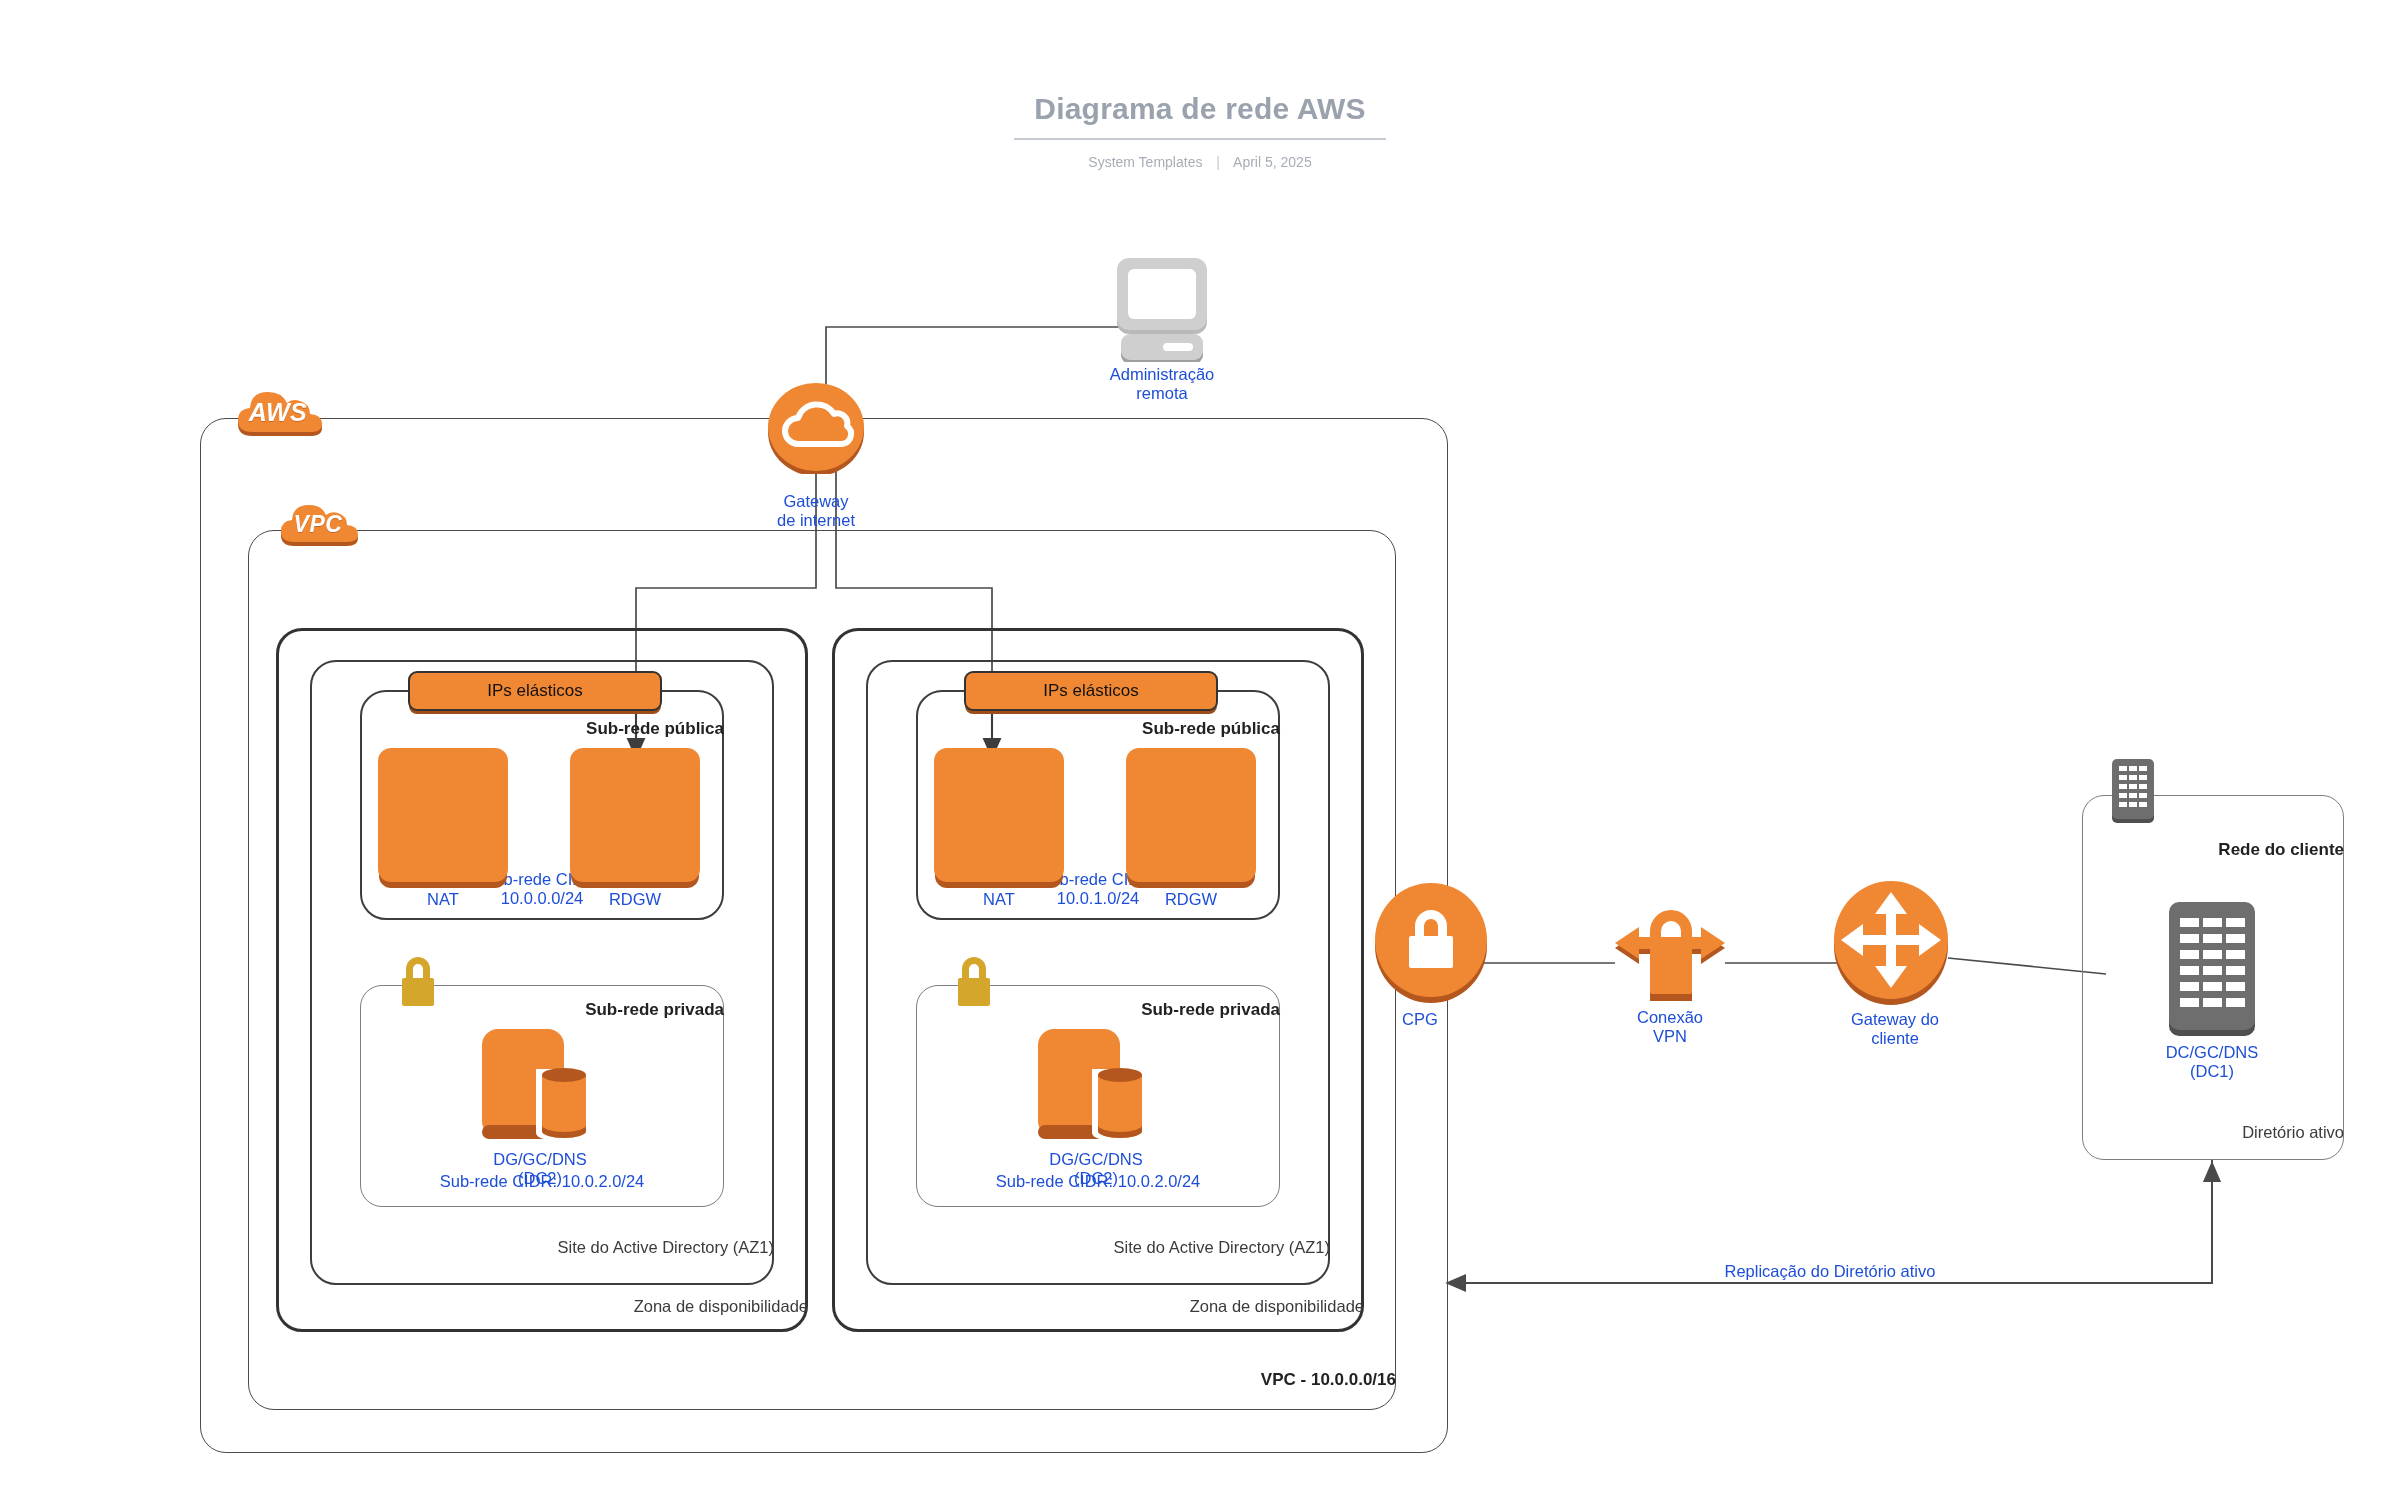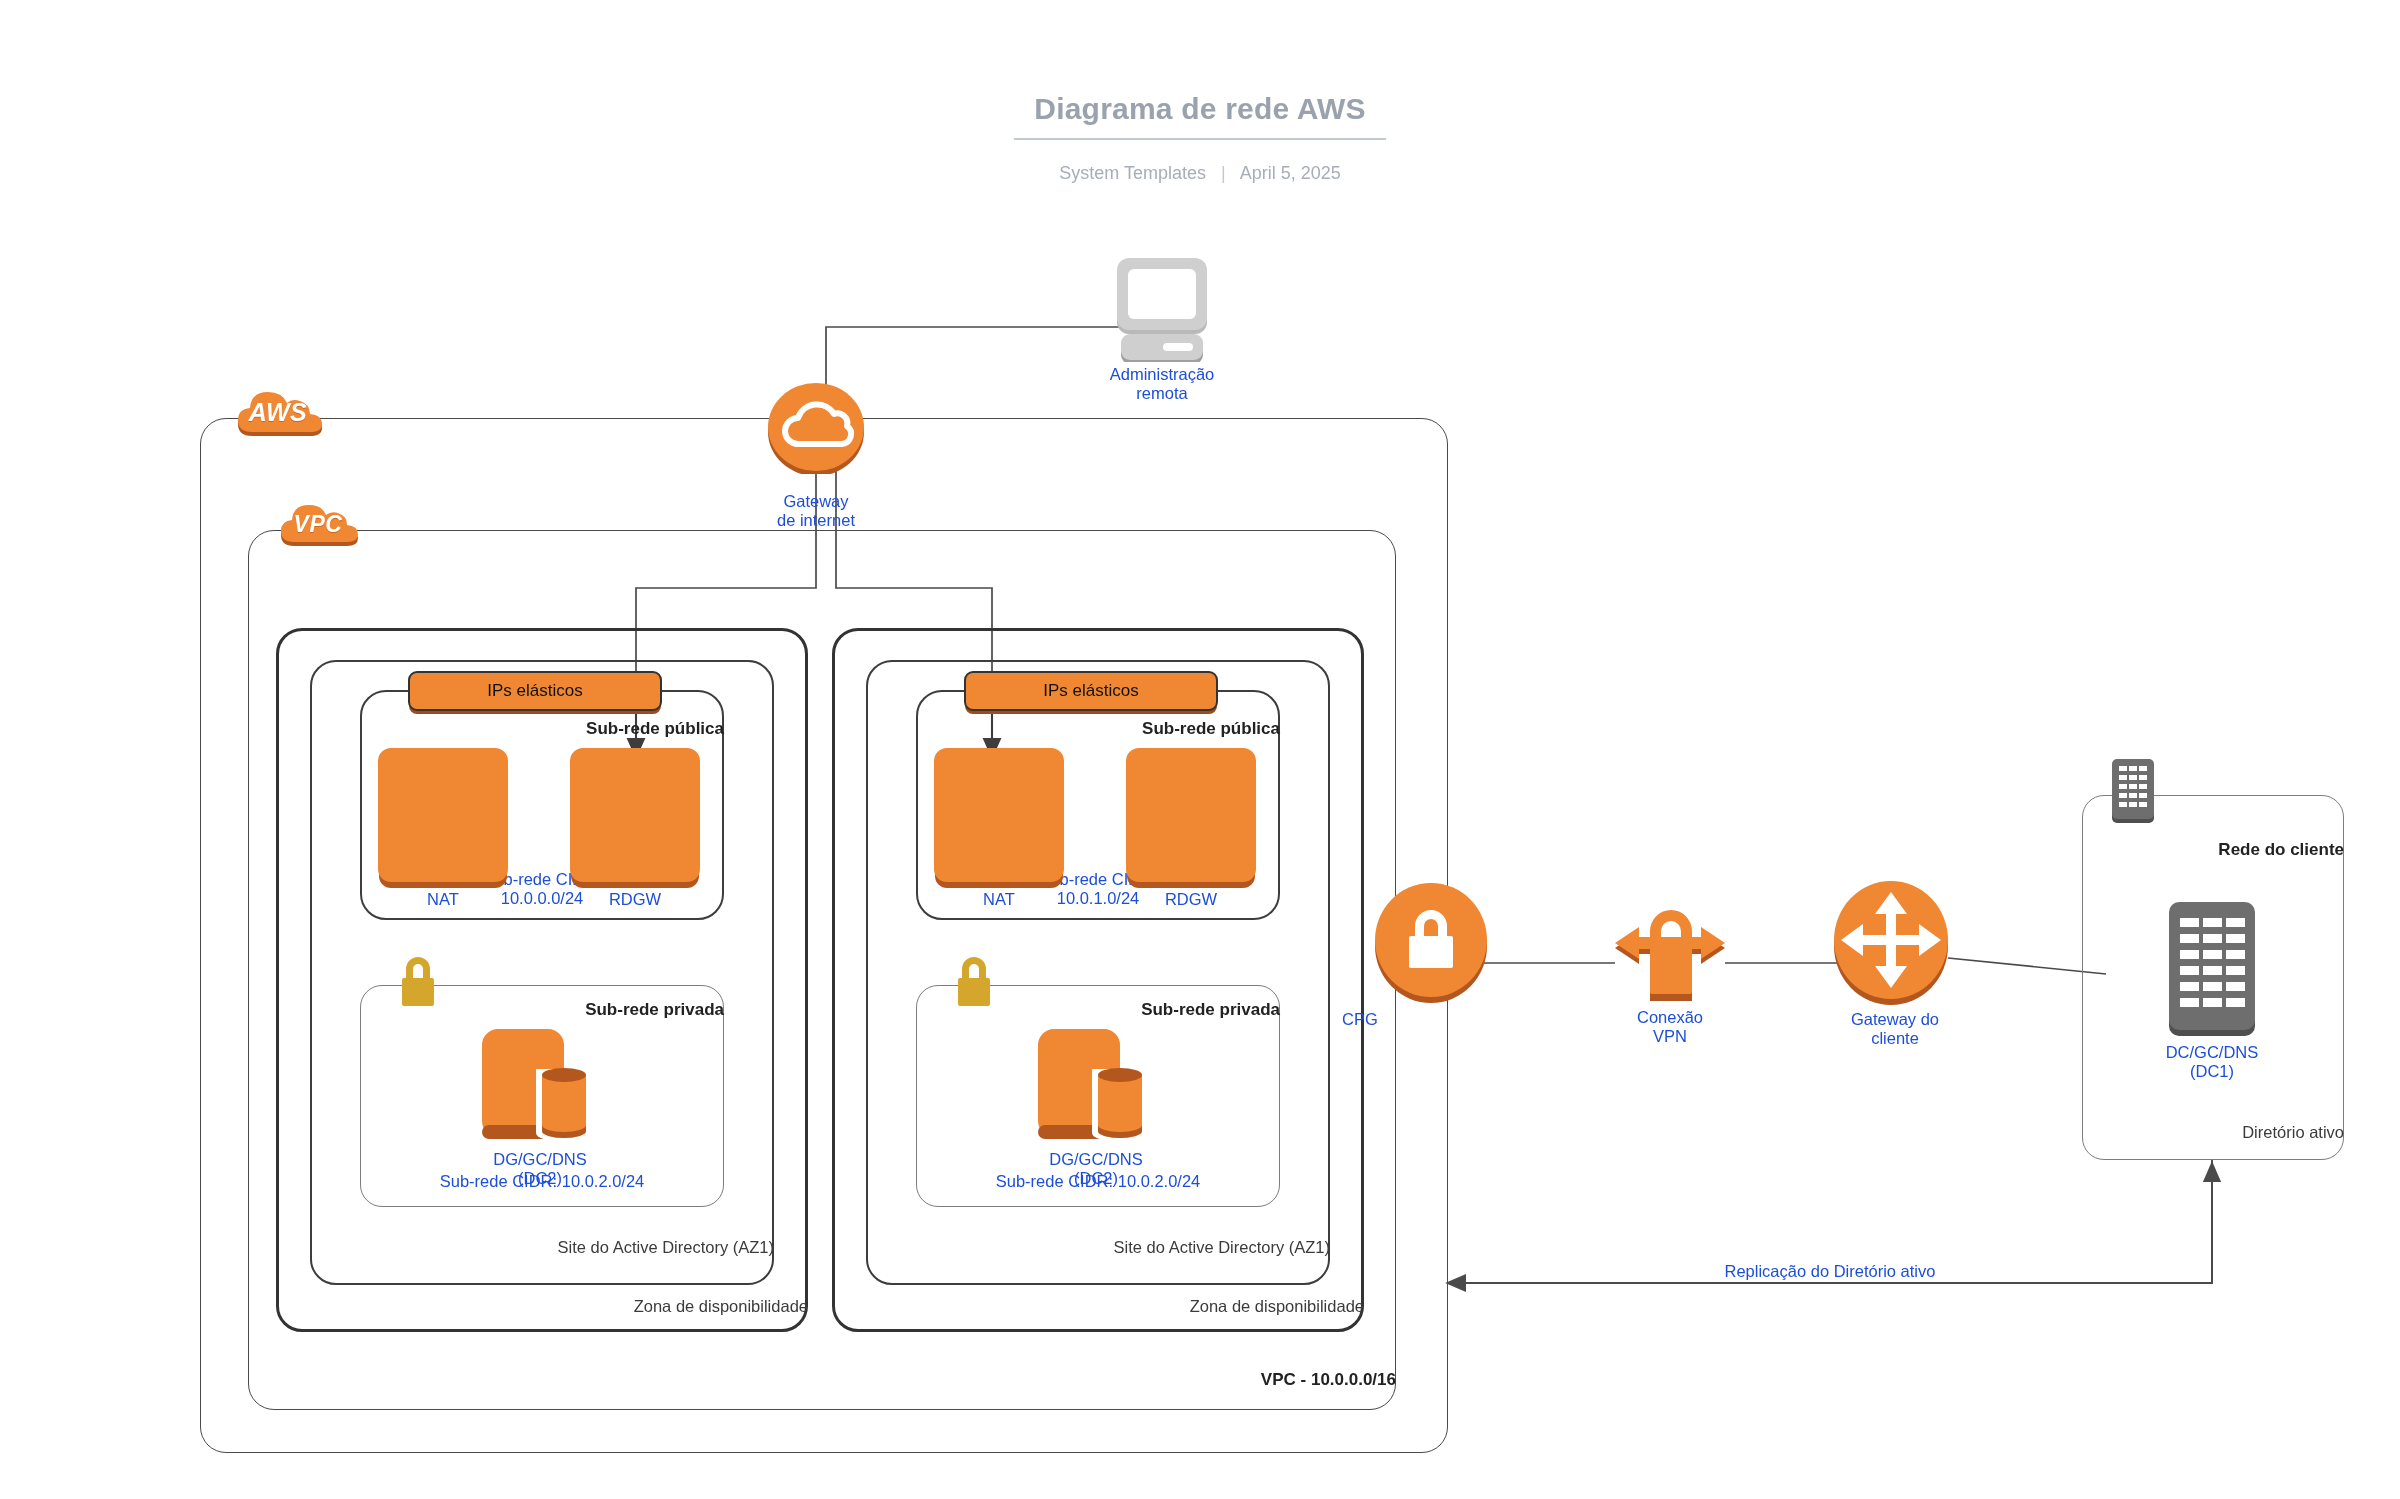--- a/index.html
+++ b/index.html
@@ -10,21 +10,21 @@
   }
   #canvas{position:absolute;inset:0;width:2400px;height:1499px;}
   .abs{position:absolute;}
 
   
   #header{left:0;top:92px;width:2400px;text-align:center;}
   #doc-title{
     font-size:30px;font-weight:bold;color:#9aa2ad;letter-spacing:.2px;
     display:inline-block;padding:0 20px 12px 20px;border-bottom:2px solid #c3c9d1;
   }
-  #doc-sub{margin-top:23px;font-size:18px;color:#a7aeb7;}
+  #doc-sub{margin-top:14px;font-size:14px;color:#a7aeb7;}
   #doc-sub .sep{display:inline-block;margin:0 10px;color:#c3c9d1;}
 
   
   .box{position:absolute;box-sizing:border-box;background:transparent;}
   .box.thin{border:1.6px solid #4a4a4a;border-radius:26px;}
   .box.thick{border:3.4px solid #333333;border-radius:26px;}
   .box.med{border:2.2px solid #3d3d3d;border-radius:26px;}
   .box.gray{border:1.8px solid #7d7d7d;border-radius:22px;}
 
   .box-label{
@@ -257,21 +257,21 @@
   </div>
 
   <div class="abs" style="left:1373px;top:882px;width:116px;height:122px;">
     <svg width="116" height="122" viewBox="0 0 116 122">
       <ellipse cx="58" cy="64" rx="56" ry="57" fill="#b4571f"></ellipse>
       <ellipse cx="58" cy="58" rx="56" ry="57" fill="#f08733"></ellipse>
       <path d="M42,54 L42,44 a16,16 0 0 1 32,0 L74,54 L65,54 L65,44 a7,7 0 0 0 -14,0 L51,54 Z" fill="#ffffff"></path>
       <rect x="36" y="54" width="44" height="32" rx="2" fill="#ffffff"></rect>
     </svg>
   </div>
-  <div class="node-label" style="left:1300px;top:1010px;width:120px;">CPG</div>
+  <div class="node-label" style="left:1360px;top:1010px;width:120px;">CPG</div>
 
   <div class="abs" style="left:1603px;top:898px;width:134px;height:110px;">
     <svg width="134" height="110" viewBox="0 0 134 110">
 
       <g fill="#b4571f">
         <path d="M12,50 L36,34 L36,44 L98,44 L98,34 L122,50 L98,66 L98,56 L36,56 L36,66 Z"></path>
         <rect x="47" y="52" width="42" height="50" rx="3"></rect>
       </g>
 
       <g fill="#f08733">

